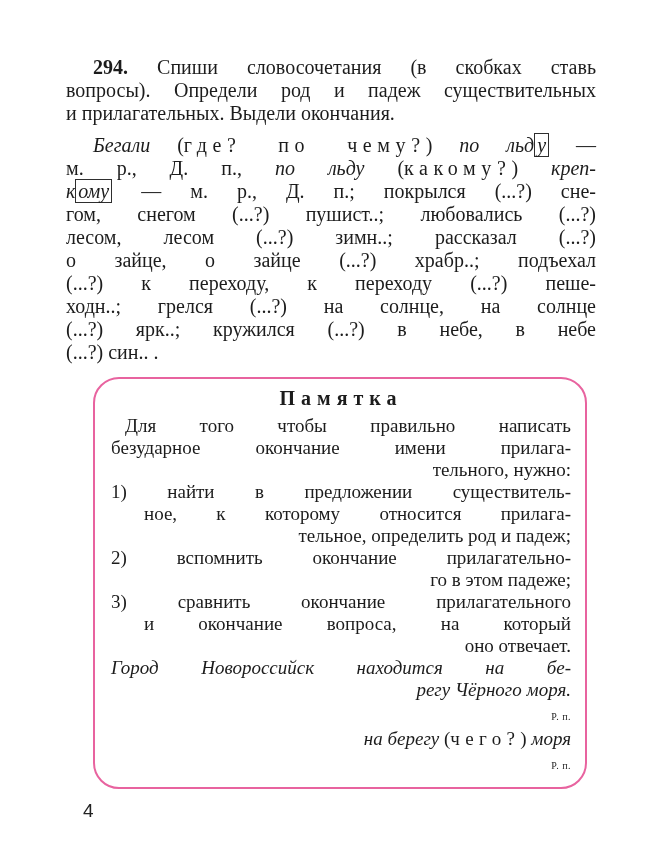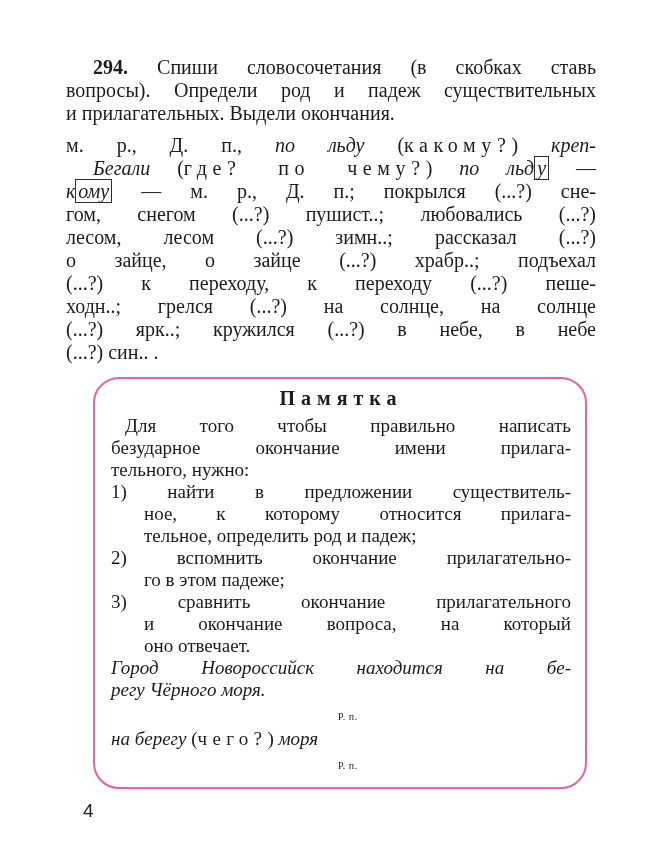--- a/index.html
+++ b/index.html
@@ -13,41 +13,41 @@
   .s-b{font-weight:bold;}
   .s-i{font-style:italic;}
   .s-sp{letter-spacing:0.28em;word-spacing:0.22em;}
   .s-box{border:1.4px solid #2e2e2e;padding:0 2px;}
   .s-lbl{font-size:10px;letter-spacing:0.05em;}
   .lblline{line-height:15px;padding-top:2px;}
   .exercise-body{margin-top:9px;}
   .memo{box-sizing:border-box;width:494px;margin:13px 0 0 27px;
         border:2px solid #e8639f;border-radius:26px;
         padding:8px 14px 10px 16px;background:#ffffff;}
-  .memo .tline{font-size:19px;line-height:22px;}
+  .memo .tline{font-size:19px;line-height:22px;text-align:right;}
   .memo-title{font-size:20px;font-weight:bold;letter-spacing:0.30em;
               text-align:center;margin-bottom:5px;}
   .pagenum{position:absolute;left:83px;top:800px;font-size:19px;
            font-family:"Liberation Sans","DejaVu Sans",sans-serif;color:#222;}
 </style>
 </head>
 <body style="color: rgb(28, 28, 28);">
 
 <div class="page">
   <div class="content">
 
     <section>
       <div class="exercise-instr">
           <div class="tline just" style="text-indent: 27px;"><span class="s-b">294. </span><span class="s-r">Спиши словосочетания (в скобках ставь</span></div>
           <div class="tline just"><span class="s-r">вопросы). Определи род и падеж существительных</span></div>
           <div class="tline"><span class="s-r">и прилагательных. Выдели окончания.</span></div>
         </div>
       <div class="exercise-body">
+          <div class="tline just" style="text-indent: 27px;"><span class="s-i">Бегали </span><span class="s-r">(</span><span class="s-sp">где? по чему?</span><span class="s-r">) </span><span class="s-i">по льд</span><span class="s-i s-box">у</span><span class="s-r"> —</span></div>
           <div class="tline just"><span class="s-r">м. р., Д. п., </span><span class="s-i">по льду </span><span class="s-r">(</span><span class="s-sp">какому?</span><span class="s-r">) </span><span class="s-i">креп-</span></div>
-          <div class="tline just" style="text-indent: 27px;"><span class="s-i">Бегали </span><span class="s-r">(</span><span class="s-sp">где? по чему?</span><span class="s-r">) </span><span class="s-i">по льд</span><span class="s-i s-box">у</span><span class="s-r"> —</span></div>
           <div class="tline just"><span class="s-i">к</span><span class="s-i s-box">ому</span><span class="s-r"> — м. р., Д. п.; покрылся (...?) сне-</span></div>
           <div class="tline just"><span class="s-r">гом, снегом (...?) пушист..; любовались (...?)</span></div>
           <div class="tline just"><span class="s-r">лесом, лесом (...?) зимн..; рассказал (...?)</span></div>
           <div class="tline just"><span class="s-r">о зайце, о зайце (...?) храбр..; подъехал</span></div>
           <div class="tline just"><span class="s-r">(...?) к переходу, к переходу (...?) пеше-</span></div>
           <div class="tline just"><span class="s-r">ходн..; грелся (...?) на солнце, на солнце</span></div>
           <div class="tline just"><span class="s-r">(...?) ярк..; кружился (...?) в небе, в небе</span></div>
           <div class="tline"><span class="s-r">(...?) син.. .</span></div>
         </div>
     </section>

